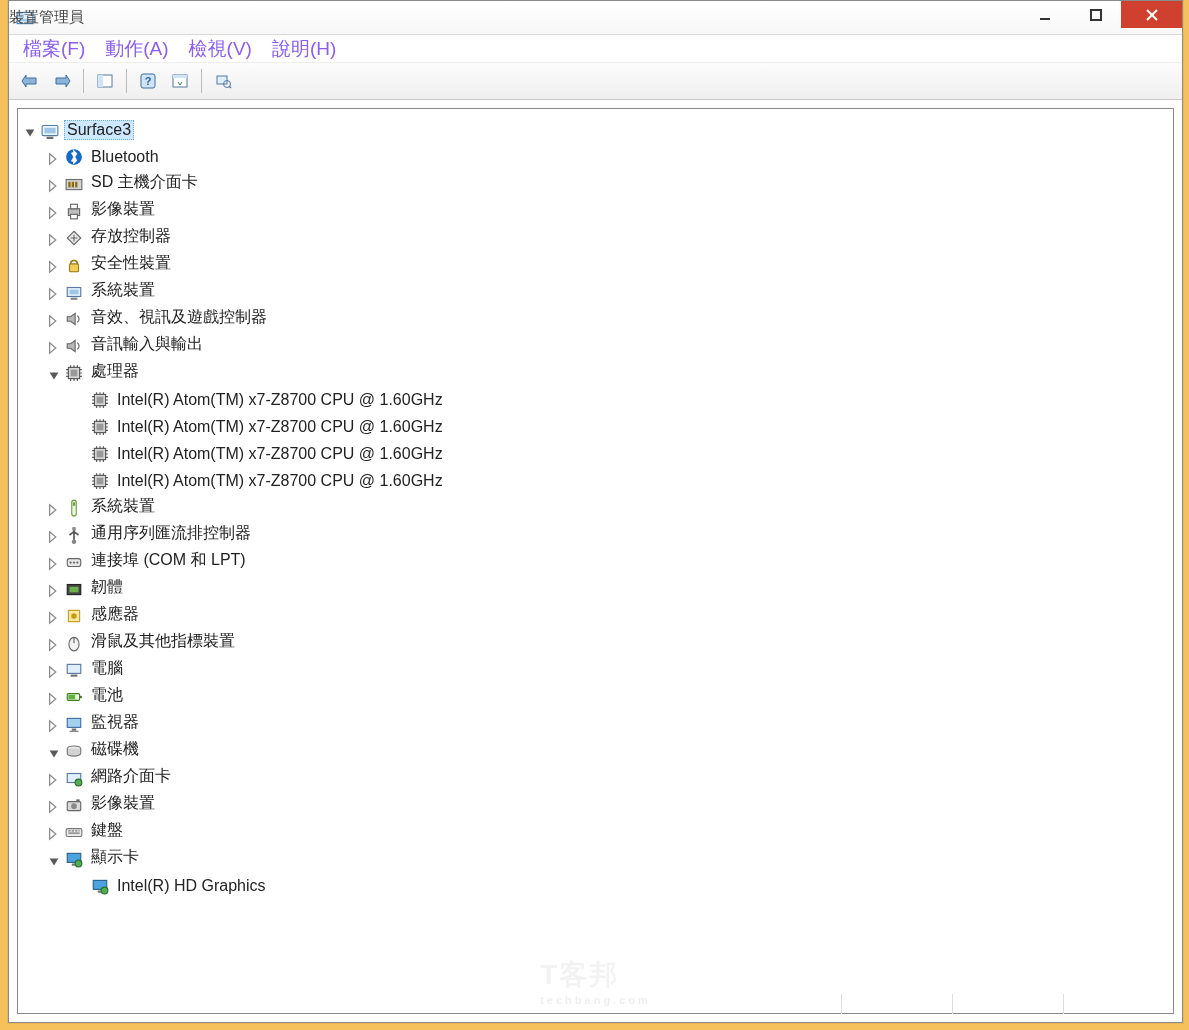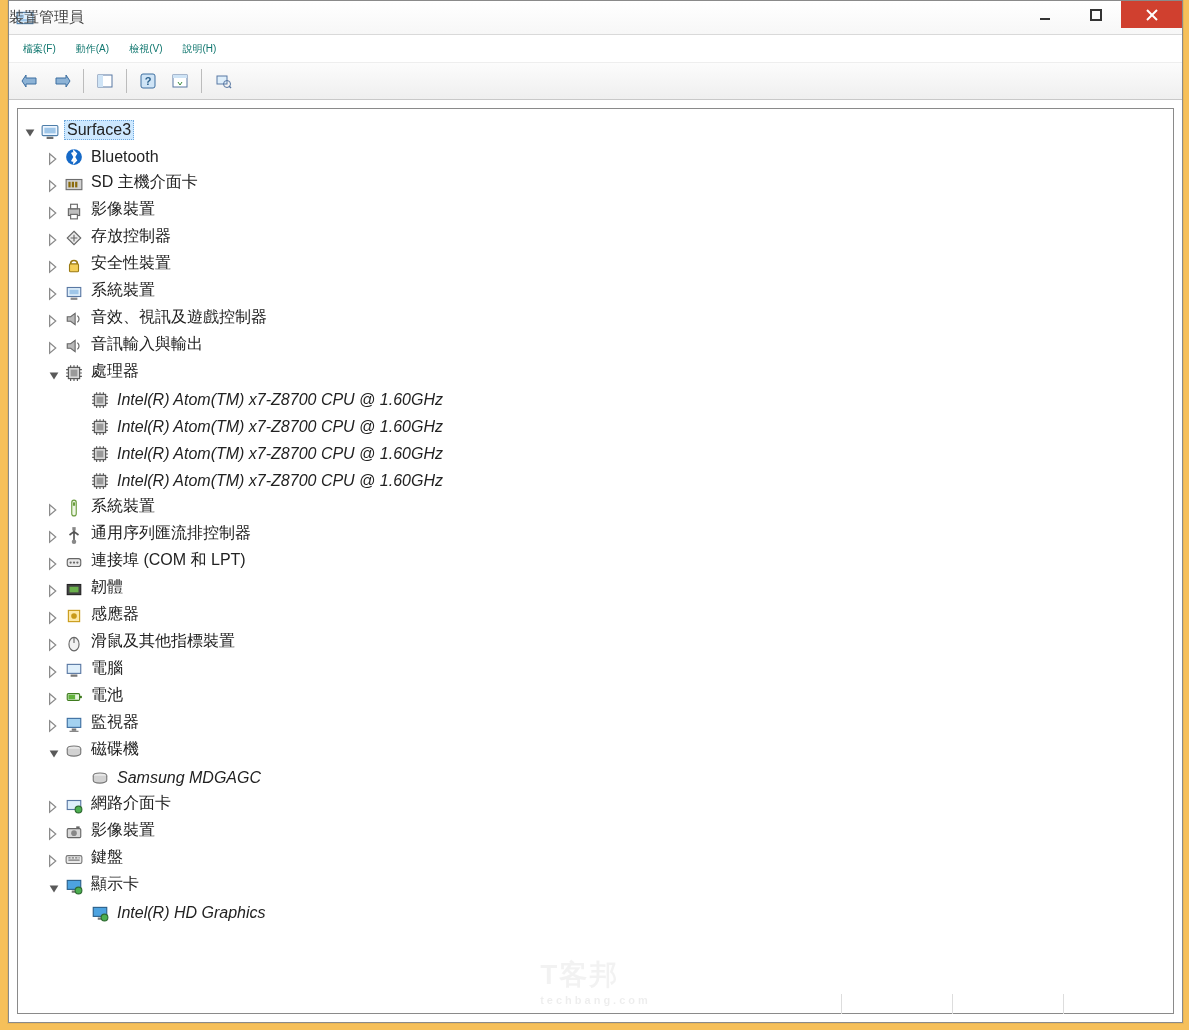--- a/index.html
+++ b/index.html
@@ -8,40 +8,40 @@
   
   .titlebar{height:33px;background:linear-gradient(#fff,#f7f7f7);border-bottom:1px solid #d9d9d9;position:relative;display:flex;align-items:center;}
   .titlebar .app-icon{width:20px;height:20px;margin:0 6px;display:inline-flex;align-items:center;justify-content:center;}
   .titlebar .title{position:absolute;left:0;right:0;text-align:left;font-size:15px;color:#444;pointer-events:none;}
   .win-controls{position:absolute;right:0;top:0;display:flex;height:27px;}
   .win-btn{width:50px;height:27px;display:flex;align-items:center;justify-content:center;border-left:1px solid transparent;}
   .win-btn.close{background:#d0402f;width:60px;}
   .win-btn.close svg{stroke:#fff;}
   .win-btn svg{stroke:#333;}
   
-  .menubar{height:27px;background:#fff;border-bottom:1px solid #eee;display:flex;align-items:center;padding-left:6px;font-size:10px;color:#0f766e;}
+  .menubar{height:27px;background:#fff;border-bottom:1px solid #eee;display:flex;align-items:center;padding-left:6px;font-size:19px;color:#8b5cf6;}
   .menubar .menu-item{padding:3px 12px 3px 8px;cursor:default;}
   
   .toolbar{height:36px;background:linear-gradient(#fcfcfc,#efefef);border-bottom:1px solid #c8c8c8;display:flex;align-items:center;padding-left:6px;gap:2px;}
   .tool-sep{width:1px;height:24px;background:#bcbcbc;margin:0 4px;}
   .tool-btn{width:28px;height:28px;display:flex;align-items:center;justify-content:center;border:1px solid transparent;border-radius:2px;}
   
   .client{position:absolute;left:0;right:0;top:99px;bottom:0;padding:8px;}
   .tree-panel{width:100%;height:100%;border:1px solid #8a8a8a;background:#fff;overflow:auto;box-sizing:border-box;}
   ul.tree, ul.tree ul{list-style:none;margin:0;padding:0;}
   ul.tree{padding:4px 0;}
   li.node{white-space:nowrap;}
   .row{display:flex;align-items:flex-end;height:27px;padding-left:4px;}
   .expander{width:16px;height:16px;display:flex;align-items:center;justify-content:center;flex:0 0 16px;}
   .expander svg{display:block;}
   .node-icon{width:20px;height:20px;margin:0 4px 0 2px;display:inline-flex;align-items:center;justify-content:center;flex:0 0 20px;}
   .label{font-size:16px;color:#222;padding:1px 3px;}
   .label.selected{background:#cde8ff;border:1px dotted #6fa8dc;padding:0 2px;}
   ul.tree ul{padding-left:24px;}
-  ul.tree ul ul{padding-left:24px;font-style:italic;}
+  ul.tree ul ul{padding-left:24px;}
   
   .child-indent{display:inline-block;width:18px;flex:0 0 18px;}
   
   .watermark{position:absolute;bottom:16px;left:50%;transform:translateX(-50%);font-size:28px;color:rgba(0,0,0,.05);font-weight:bold;pointer-events:none;letter-spacing:2px;}
   .watermark small{display:block;font-size:11px;text-align:center;color:rgba(0,0,0,.07);letter-spacing:3px;}
   
   .statusbar{position:absolute;left:8px;right:8px;bottom:8px;height:20px;display:flex;justify-content:flex-end;pointer-events:none;}
   .statusbar .seg{width:110px;border-left:1px solid #ddd;height:100%;}
 </style>
 </head>
@@ -610,33 +610,20 @@
                       <use href="#ic-tri-open"></use>
                     </svg>
                   </span>
       <span class="node-icon">
                     <svg width="18" height="18" viewBox="0 0 16 16">
                       <use href="#ic-disk"></use>
                     </svg>
                   </span>
       <span class="label">磁碟機</span>
     </div>
-                <ul>
-                  <li class="node">
-        <div class="row">
-          <span class="child-indent"></span>
-          <span class="node-icon">
-                        <svg width="18" height="18" viewBox="0 0 16 16">
-                          <use href="#ic-disk"></use>
-                        </svg>
-                      </span>
-          <span class="label">Samsung MDGAGC</span>
-        </div>
-                  </li>
-                </ul>
               </li>
               <li class="node">
     <div class="row">
       <span class="expander">
                     <svg width="14" height="14" viewBox="0 0 16 16">
                       <use href="#ic-tri-closed"></use>
                     </svg>
                   </span>
       <span class="node-icon">
                     <svg width="18" height="18" viewBox="0 0 16 16">

